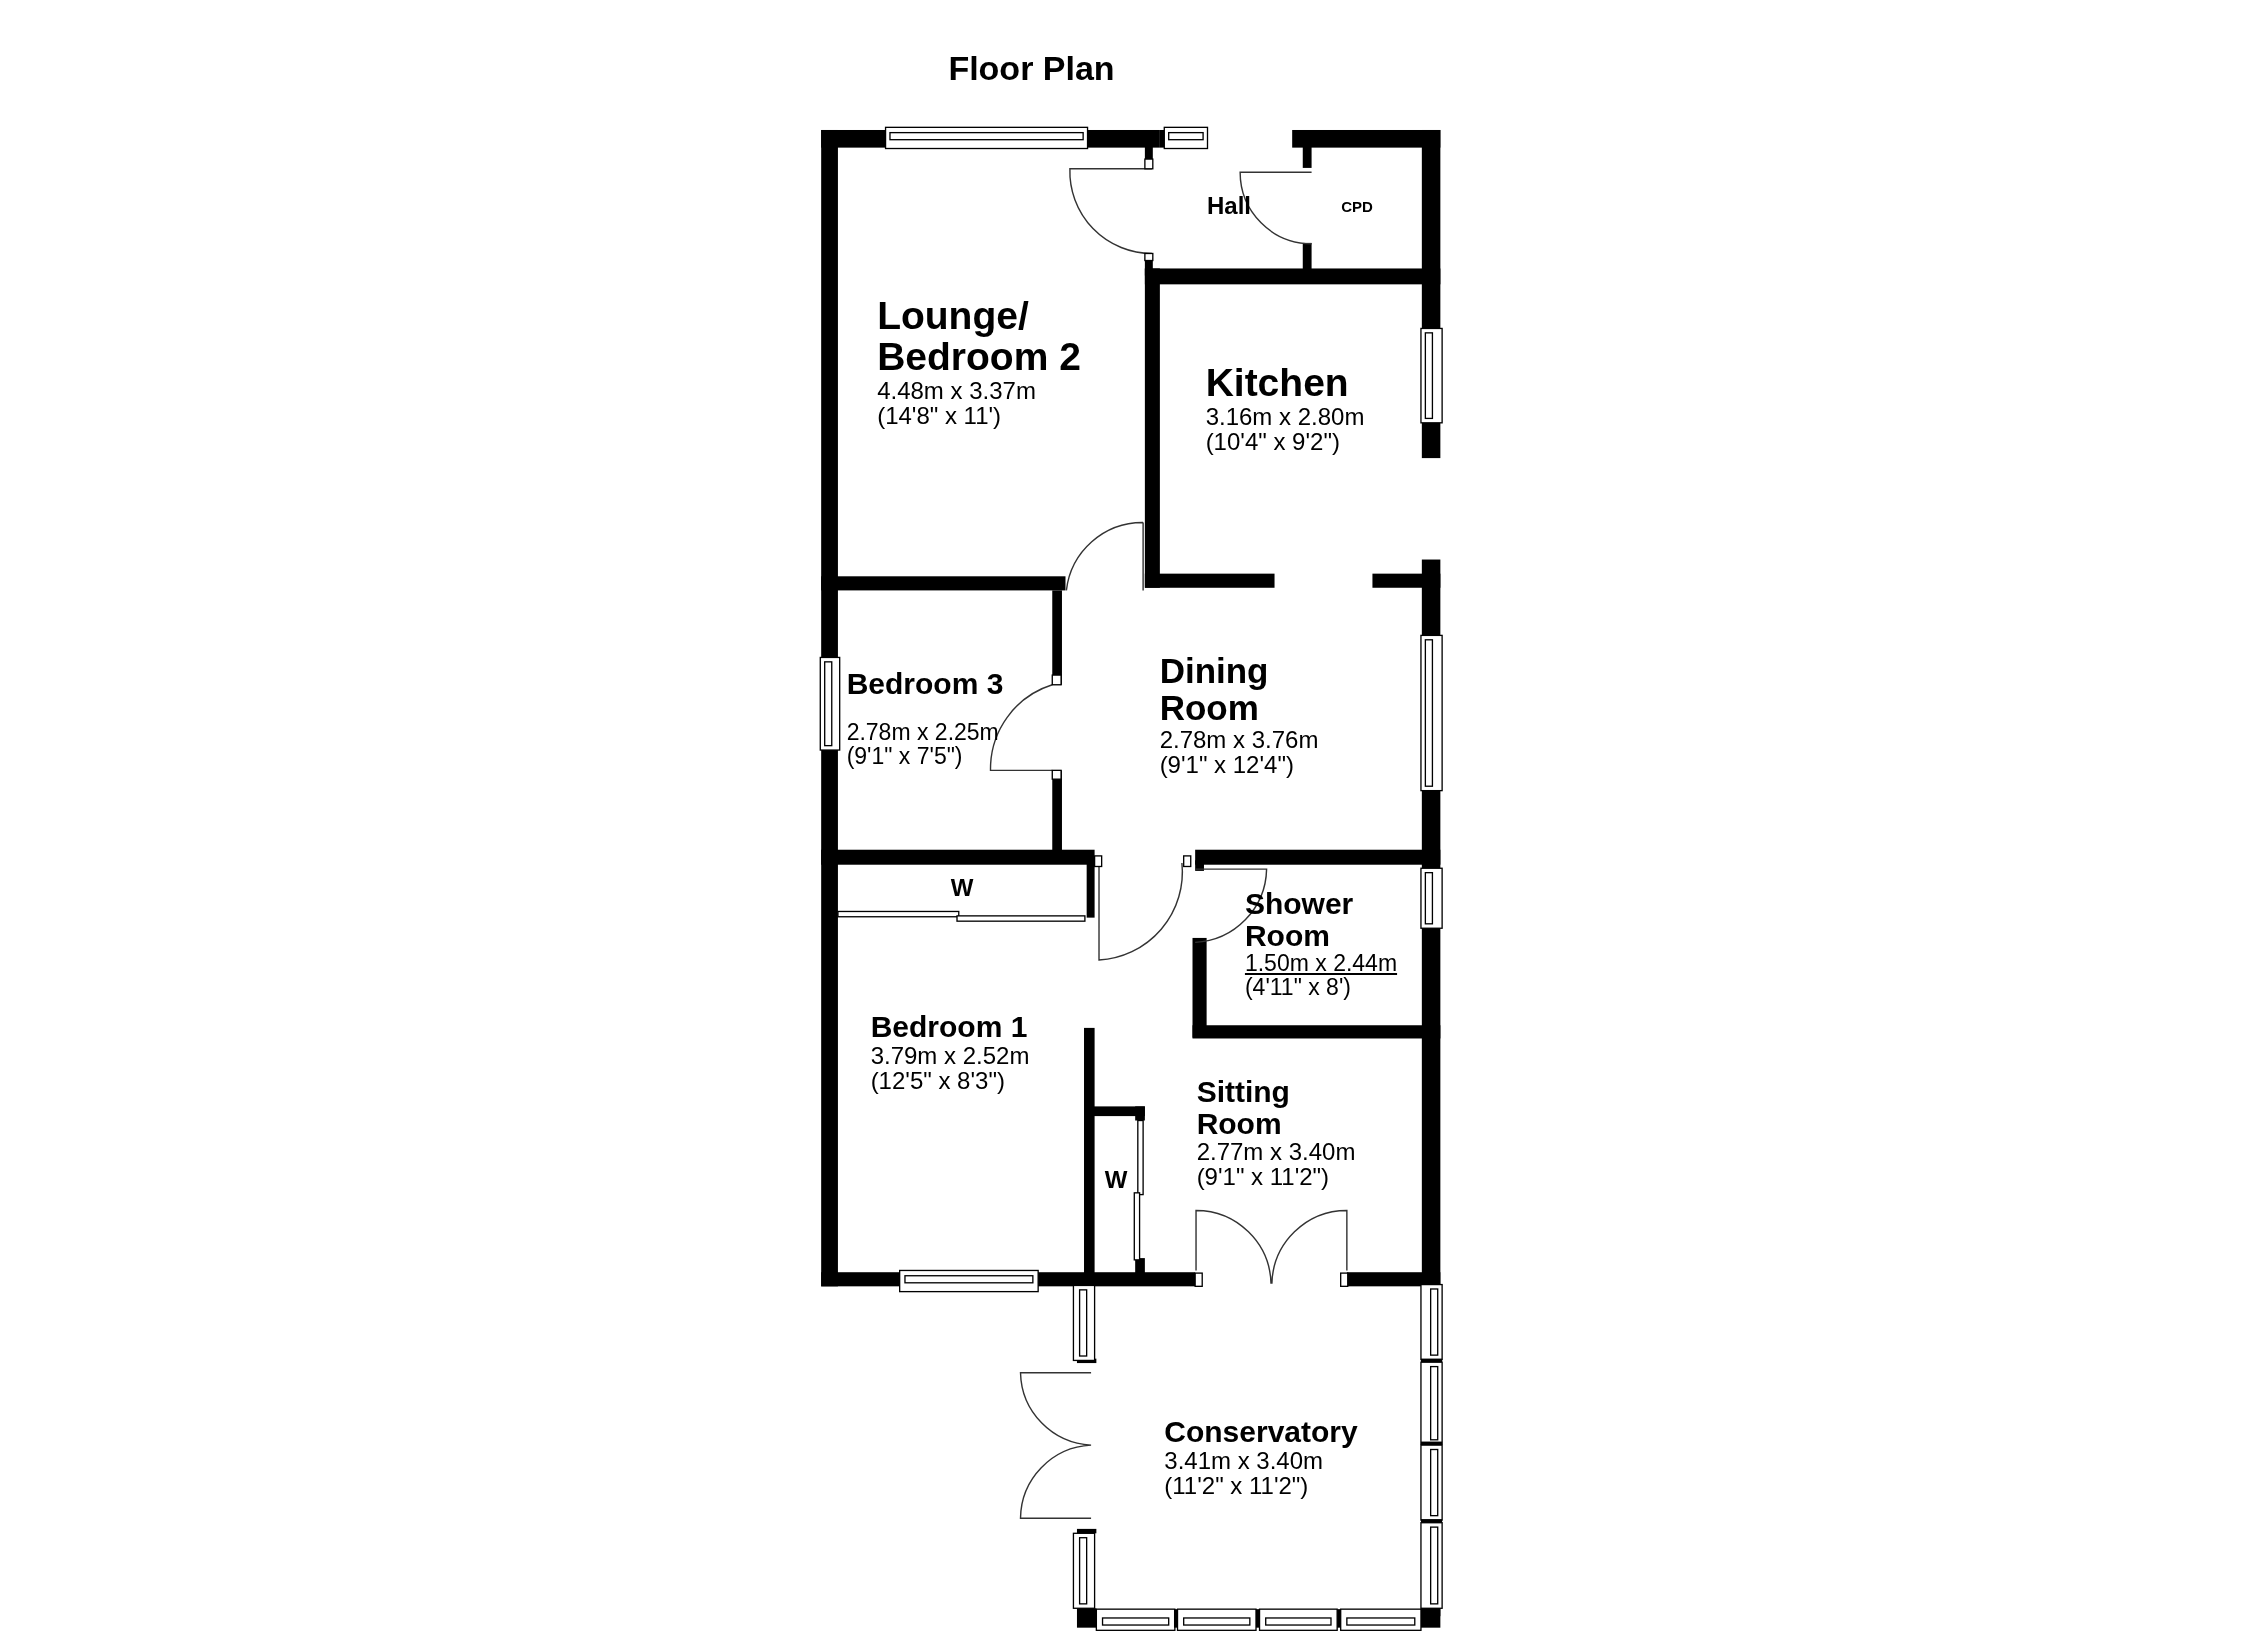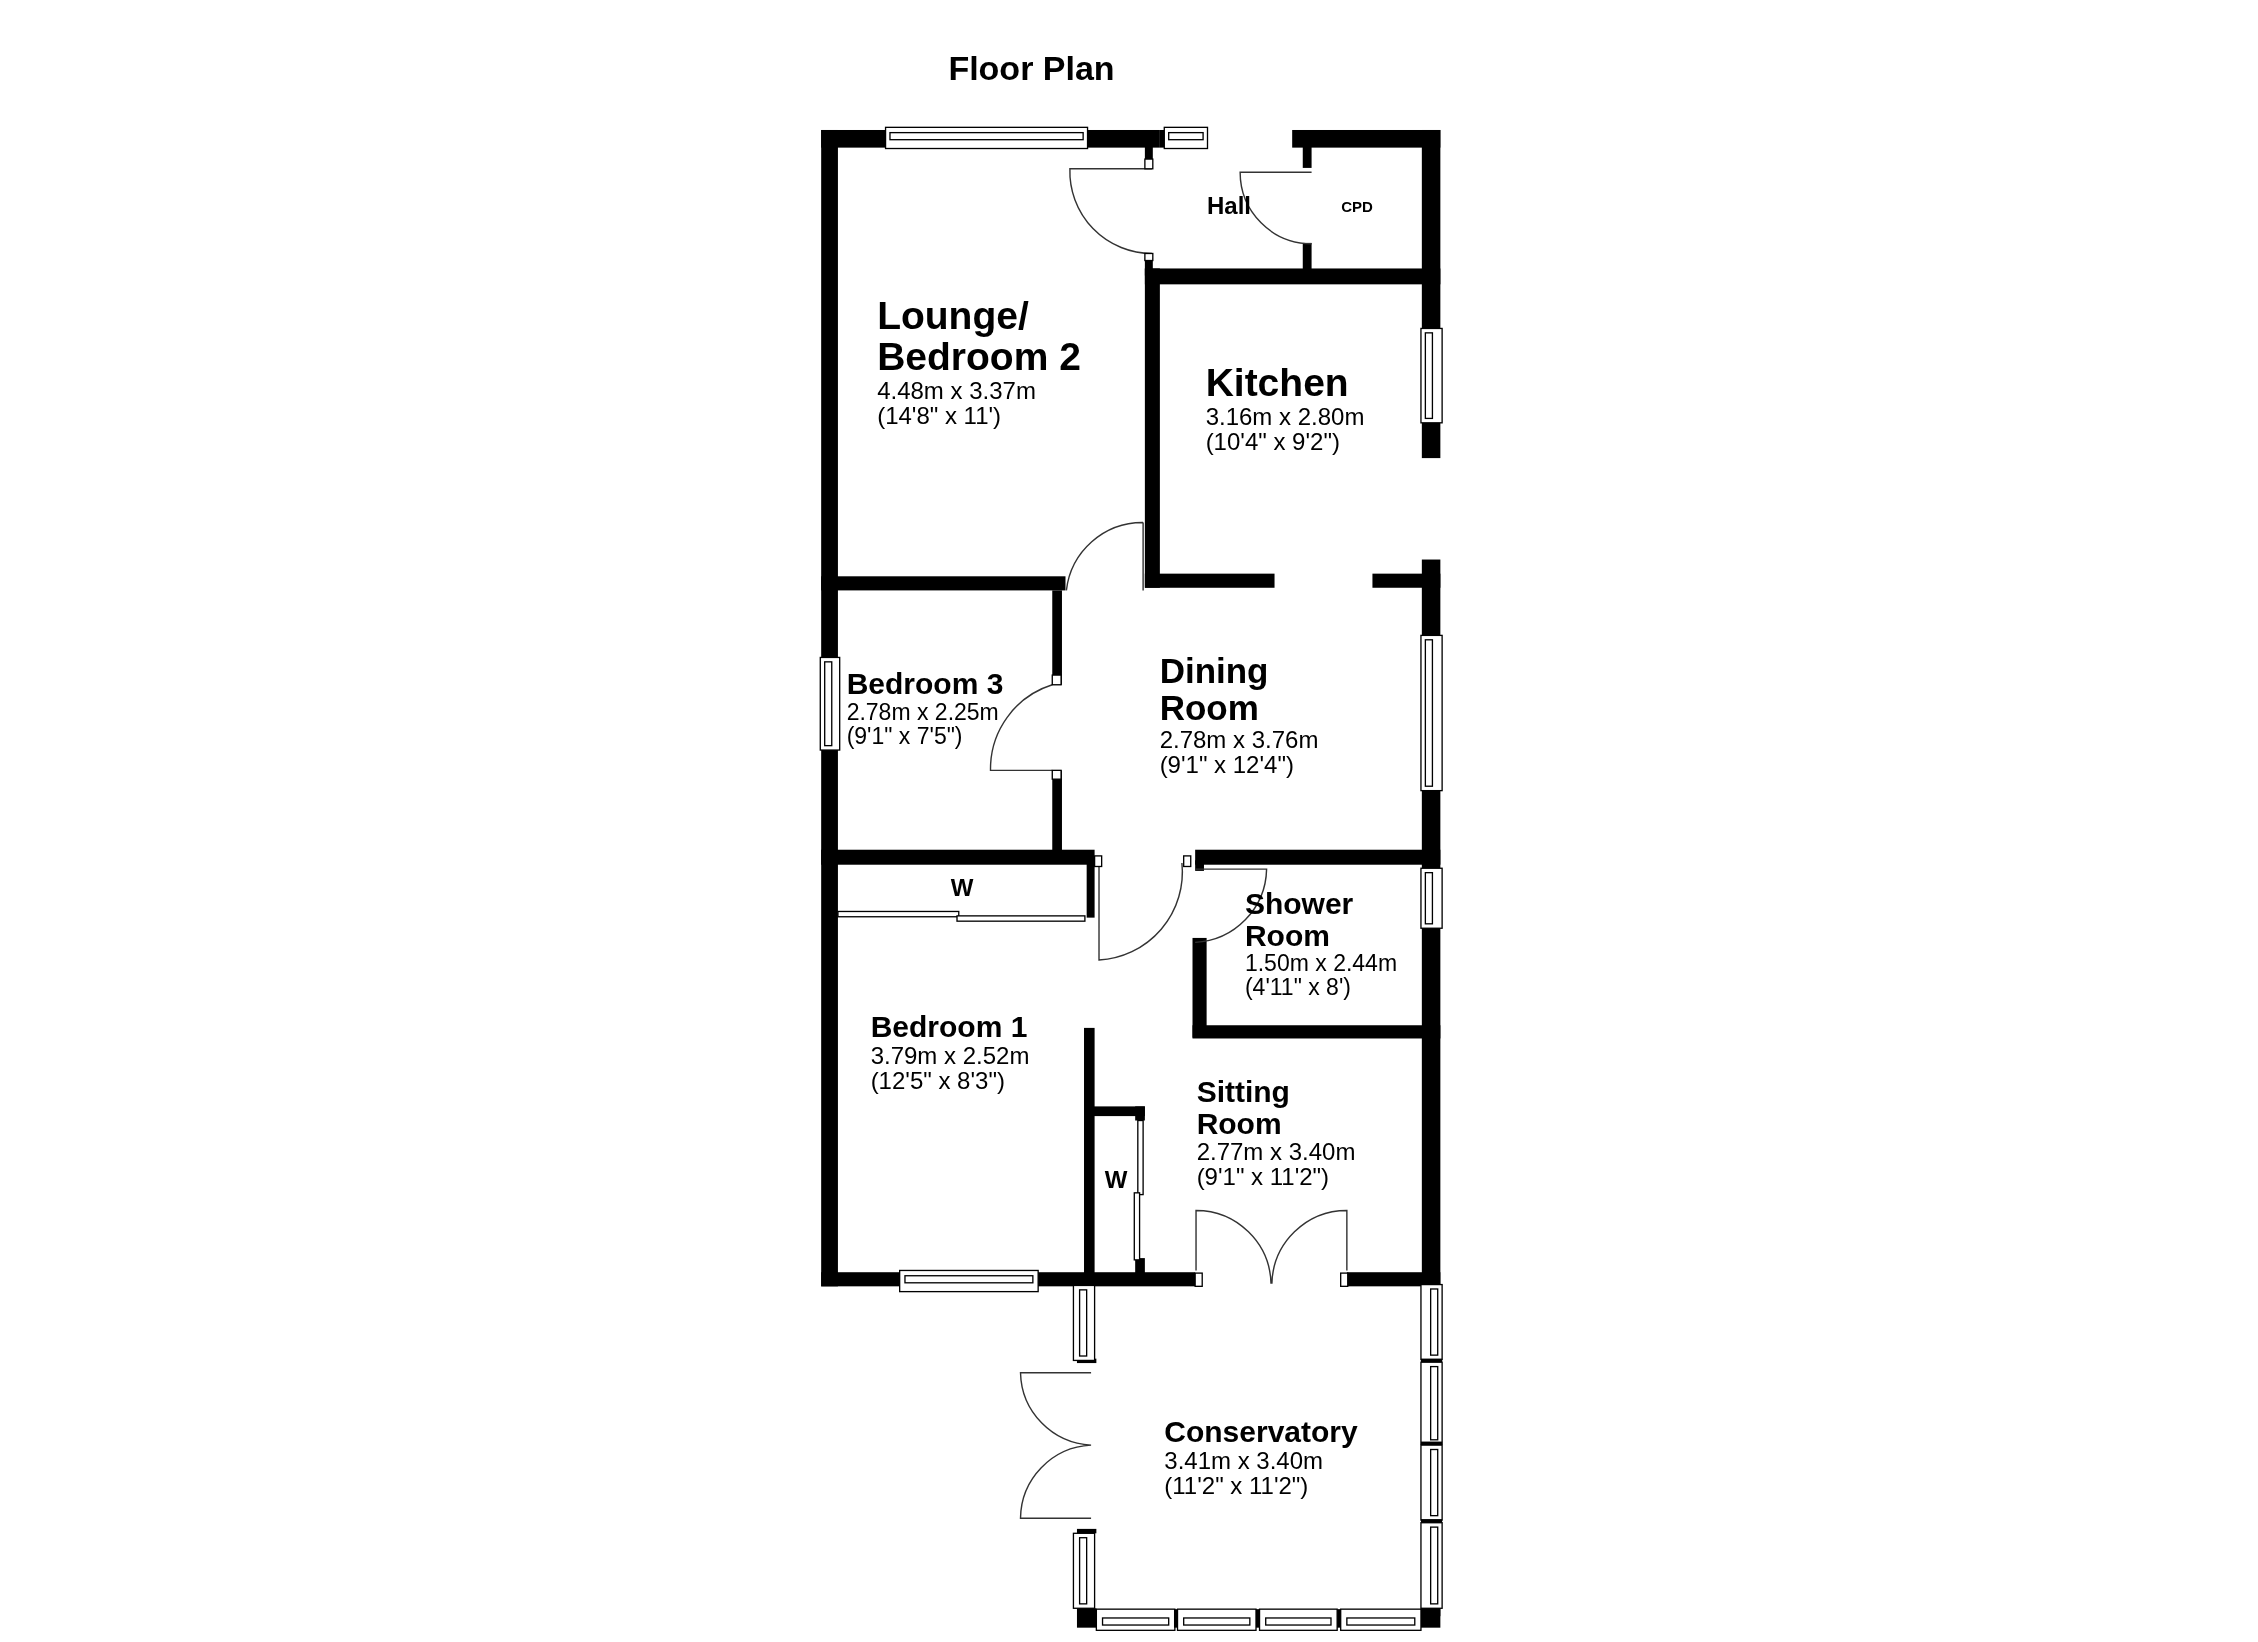--- a/index.html
+++ b/index.html
@@ -180,37 +180,37 @@
 <div class="small-label" style="left:1357px; top:206px; font-size:15px;">CPD</div>
 
 <div class="room-label" style="left:1285px; top:363px;">
   <span class="room-name lg">Kitchen</span>
   <span class="room-dim">3.16m x 2.80m</span>
   <span class="room-dim">(10'4" x 9'2")</span>
 </div>
 
 <div class="room-label" style="left:925px; top:668px;">
   <span class="room-name sm">Bedroom 3</span>
-  <span class="room-dim" style="font-size:23px;">2.78m x 2.25m</span>
+  <span class="room-dim" style="font-size:23px;margin-top:20px;">2.78m x 2.25m</span>
   <span class="room-dim" style="font-size:23px;">(9'1" x 7'5")</span>
 </div>
 
 <div class="room-label" style="left:1239px; top:653px;">
   <span class="room-name">Dining</span>
   <span class="room-name">Room</span>
   <span class="room-dim">2.78m x 3.76m</span>
   <span class="room-dim">(9'1" x 12'4")</span>
 </div>
 
 <div class="small-label" style="left:962px; top:888px;">W</div>
 
 <div class="room-label" style="left:1321px; top:888px;">
   <span class="room-name sm">Shower</span>
   <span class="room-name sm">Room</span>
-  <span class="room-dim" style="font-size:23px;">1.50m x 2.44m</span>
+  <span class="room-dim" style="font-size:23px;text-decoration:underline;">1.50m x 2.44m</span>
   <span class="room-dim" style="font-size:23px;">(4'11" x 8')</span>
 </div>
 
 <div class="room-label" style="left:950px; top:1011px;">
   <span class="room-name sm">Bedroom 1</span>
   <span class="room-dim">3.79m x 2.52m</span>
   <span class="room-dim">(12'5" x 8'3")</span>
 </div>
 
 <div class="small-label" style="left:1116px; top:1180px;">W</div>

